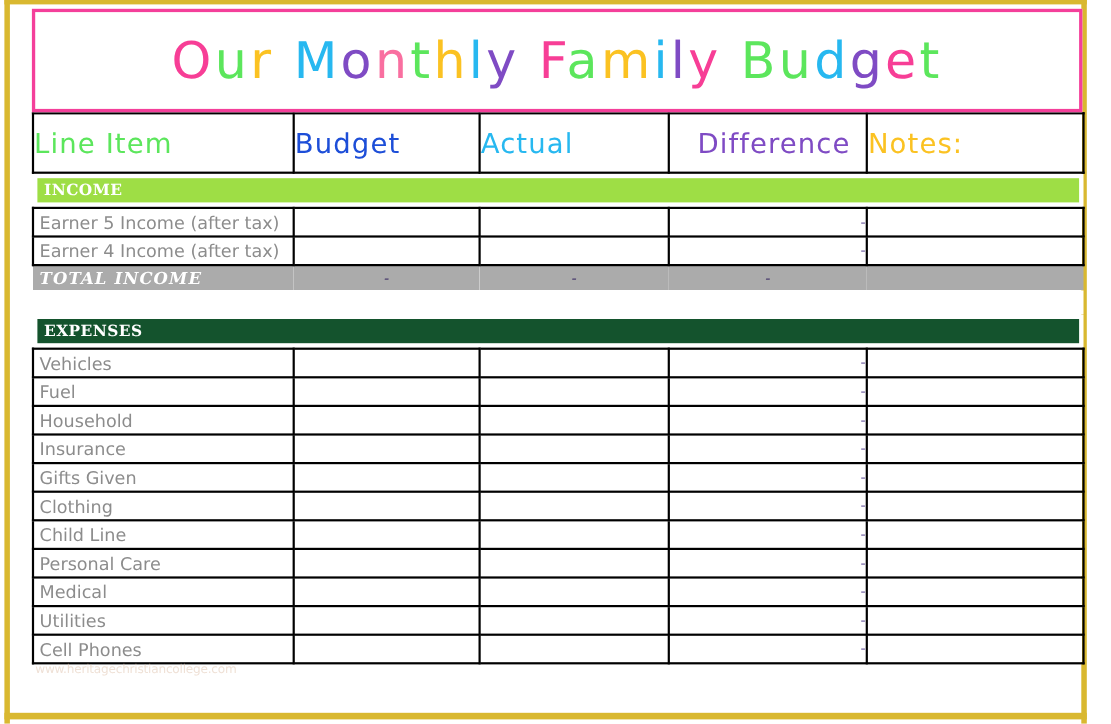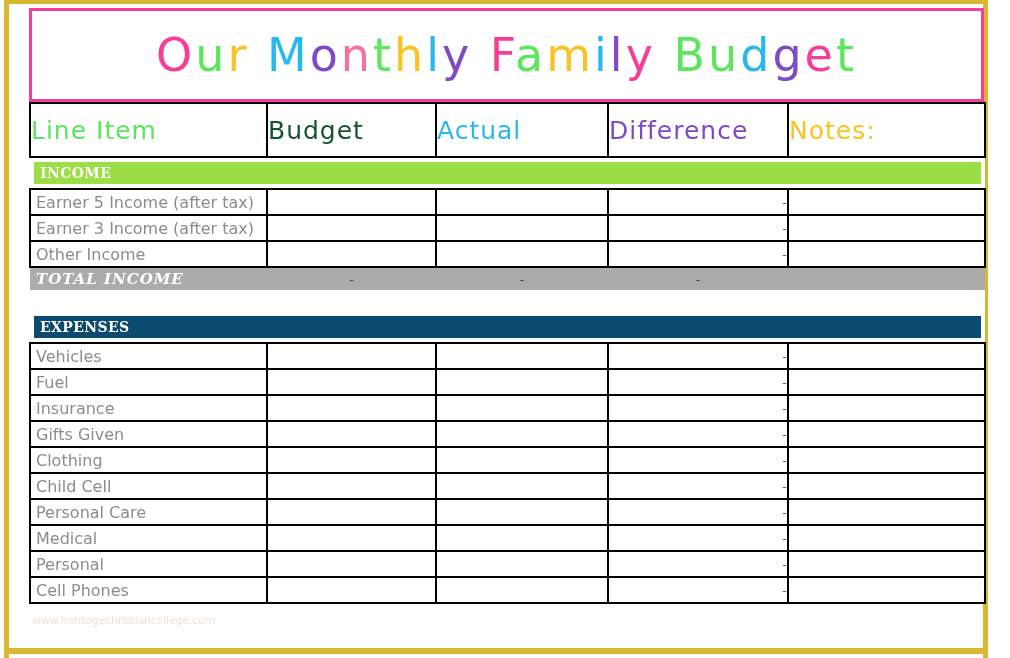--- a/index.html
+++ b/index.html
@@ -110,21 +110,21 @@
     padding: 4px;
   }
   .band-cell {
     height: 22px;
     display: flex;
     align-items: center;
     padding-left: 6px;
     box-sizing: border-box;
   }
   .band-income  { background: #9EDE45; }
-  .band-expense { background: #0c4a6e; }
+  .band-expense { background: #14532d; }
   .band-label {
     font-family: "DejaVu Serif", serif;
     font-weight: bold;
     font-size: 14px;
     color: #FFFFFF;
     letter-spacing: 0.4px;
   }
 
   
   tr.total-row td {
@@ -178,21 +178,20 @@
     position: absolute;
     left: 32px;
     top: 602px;
     font-family: "DejaVu Sans", sans-serif;
     font-size: 11px;
     color: #E2C8B4;
     opacity: 0.55;
     letter-spacing: -0.2px;
     white-space: nowrap;
     pointer-events: none;
-    margin-top: 12px;
   }
 </style>
 </head>
 <body>
 
 <div id="page">
 
   <div class="gold-frame gold-left"></div>
   <div class="gold-frame gold-right"></div>
   <div class="gold-frame gold-top"></div>
@@ -208,53 +207,44 @@
       <colgroup>
         <col class="c-item">
           <col class="c-budget">
           <col class="c-actual">
           <col class="c-diff">
           <col class="c-notes">
       </colgroup>
       <tbody id="table-body">
           <tr class="header-row">
             <td><span class="hdr hdr-item" style="color: rgb(92, 230, 92);">Line Item</span></td>
-            <td><span class="hdr hdr-budget" style="color: #14532d;">Budget</span></td>
+            <td><span class="hdr hdr-budget" style="color: #1d4ed8;">Budget</span></td>
             <td><span class="hdr hdr-actual" style="color: rgb(39, 184, 240);">Actual</span></td>
-            <td><span class="hdr hdr-diff" style="color: rgb(127, 75, 196);">Difference</span></td>
+            <td><span class="hdr hdr-diff" style="color: rgb(127, 75, 196); margin-left: 25px;">Difference</span></td>
             <td class="notes-hdr"><span class="hdr hdr-notes" style="color: rgb(251, 194, 34);">Notes:</span></td>
           </tr>
           <tr class="band">
             <td colspan="5">
               <div class="band-cell band-income">
                 <span class="band-label">INCOME</span>
               </div>
             </td>
           </tr>
           <tr class="data-row">
             <td>
               <div class="row-label">Earner 5 Income (after tax)</div>
             </td>
             <td class="cell-empty"></td>
             <td class="cell-empty"></td>
             <td class="cell-dash">-</td>
             <td class="cell-empty"></td>
           </tr>
           <tr class="data-row">
             <td>
-              <div class="row-label">Earner 3 Income (after tax)</div>
-            </td>
-            <td class="cell-empty"></td>
-            <td class="cell-empty"></td>
-            <td class="cell-dash">-</td>
-            <td class="cell-empty"></td>
-          </tr>
-          <tr class="data-row">
-            <td>
-              <div class="row-label">Other Income</div>
+              <div class="row-label">Earner 4 Income (after tax)</div>
             </td>
             <td class="cell-empty"></td>
             <td class="cell-empty"></td>
             <td class="cell-dash">-</td>
             <td class="cell-empty"></td>
           </tr>
           <tr class="total-row">
             <td>
               <div class="total-label">TOTAL  INCOME</div>
             </td>
@@ -286,20 +276,29 @@
             <td>
               <div class="row-label">Fuel</div>
             </td>
             <td class="cell-empty"></td>
             <td class="cell-empty"></td>
             <td class="cell-dash">-</td>
             <td class="cell-empty"></td>
           </tr>
           <tr class="data-row">
             <td>
+              <div class="row-label">Household</div>
+            </td>
+            <td class="cell-empty"></td>
+            <td class="cell-empty"></td>
+            <td class="cell-dash">-</td>
+            <td class="cell-empty"></td>
+          </tr>
+          <tr class="data-row">
+            <td>
               <div class="row-label">Insurance</div>
             </td>
             <td class="cell-empty"></td>
             <td class="cell-empty"></td>
             <td class="cell-dash">-</td>
             <td class="cell-empty"></td>
           </tr>
           <tr class="data-row">
             <td>
               <div class="row-label">Gifts Given</div>
@@ -313,21 +312,21 @@
             <td>
               <div class="row-label">Clothing</div>
             </td>
             <td class="cell-empty"></td>
             <td class="cell-empty"></td>
             <td class="cell-dash">-</td>
             <td class="cell-empty"></td>
           </tr>
           <tr class="data-row">
             <td>
-              <div class="row-label">Child Cell</div>
+              <div class="row-label">Child Line</div>
             </td>
             <td class="cell-empty"></td>
             <td class="cell-empty"></td>
             <td class="cell-dash">-</td>
             <td class="cell-empty"></td>
           </tr>
           <tr class="data-row">
             <td>
               <div class="row-label">Personal Care</div>
             </td>
@@ -340,21 +339,21 @@
             <td>
               <div class="row-label">Medical</div>
             </td>
             <td class="cell-empty"></td>
             <td class="cell-empty"></td>
             <td class="cell-dash">-</td>
             <td class="cell-empty"></td>
           </tr>
           <tr class="data-row">
             <td>
-              <div class="row-label">Personal</div>
+              <div class="row-label">Utilities</div>
             </td>
             <td class="cell-empty"></td>
             <td class="cell-empty"></td>
             <td class="cell-dash">-</td>
             <td class="cell-empty"></td>
           </tr>
           <tr class="data-row">
             <td>
               <div class="row-label">Cell Phones</div>
             </td>

